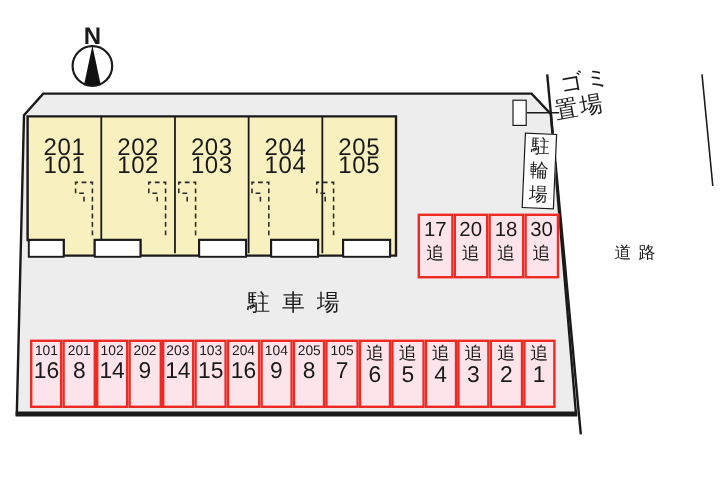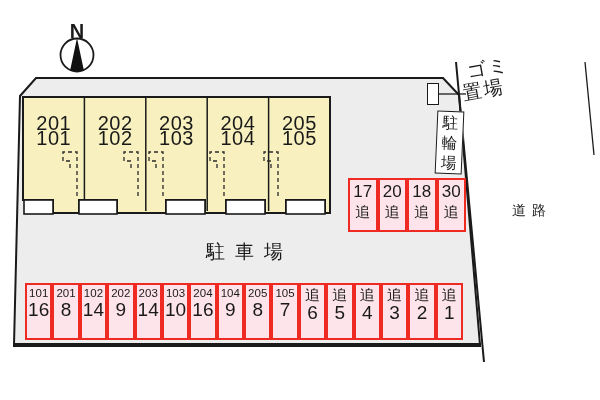--- a/index.html
+++ b/index.html
@@ -179,21 +179,21 @@
         <span class="num">9</span>
       </div>
 
       <div class="pspace">
         <span class="top code">203</span>
         <span class="num">14</span>
       </div>
 
       <div class="pspace">
         <span class="top code">103</span>
-        <span class="num">10</span>
+        <span class="num">15</span>
       </div>
 
       <div class="pspace">
         <span class="top code">204</span>
         <span class="num">16</span>
       </div>
 
       <div class="pspace">
         <span class="top code">104</span>
         <span class="num">9</span>

